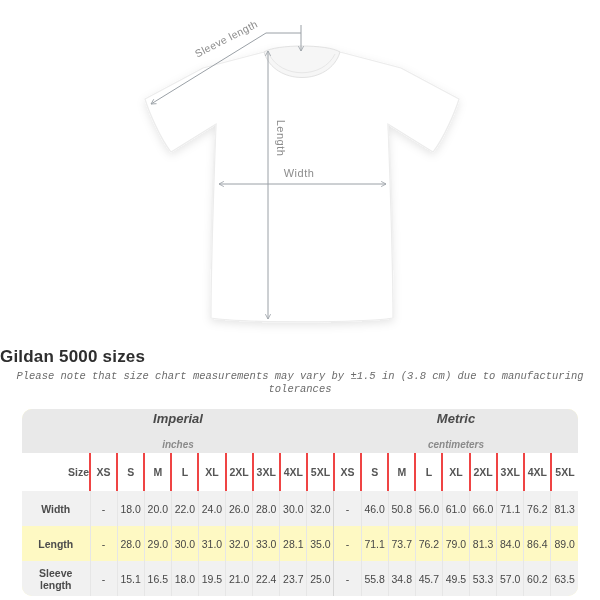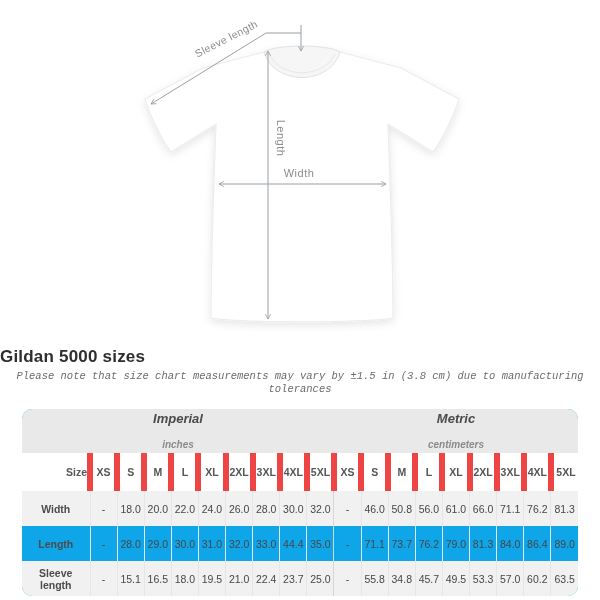--- a/index.html
+++ b/index.html
@@ -15,38 +15,38 @@
     font-size:17px;font-weight:bold;color:#2e2e2e;
     margin:2px 0 0 0;line-height:20px;letter-spacing:.2px;
   }
   .note{
     text-align:center;font-style:italic;font-size:10.5px;color:#6b6b6b;
     margin-top:3px;line-height:13px;font-family:Liberation Mono, monospace;
   }
 
   .table-wrap{
     width:556px;margin:13px auto 0 auto;
-    border-radius:10px;overflow:hidden;background:#0ea5e9;
+    border-radius:10px;overflow:hidden;background:#fef9c3;
   }
   table{
     width:556px;border-collapse:collapse;table-layout:fixed;
     font-size:10.5px;color:#474747;
   }
   col.lbl{width:68px;}
   th,td{padding:0;text-align:center;vertical-align:middle;}
 
   tr.band-row th{
     background:#e9e9e9;height:44px;border:none;
   }
   .band-title{font-size:13px;font-weight:bold;font-style:italic;color:#4a4a4a;line-height:15px;}
   .band-sub{font-size:10px;font-style:italic;color:#8a8a8a;line-height:12px;margin-top:13px;}
 
   tr.size-row th{
     height:38px;font-size:10.5px;font-weight:bold;color:#555555;background:#ffffff;
-    border-left:6px solid #ef4444;
+    border-left:2px solid #ef4444;
   }
   tr.size-row th:first-child{border-left:none;text-align:right;}
   tbody td{
     height:35px;border-left:1px solid #e6e6e6;
   }
   tbody td:first-child{border-left:none;}
   td.sep,th.sep{border-left:1px solid #d6d6d6;}
   tr.stripe td{background:#f1f1f1;}
   td.rowlabel{font-weight:bold;color:#4c4c4c;font-size:10.5px;}
 </style>
@@ -187,21 +187,21 @@
       </tr>
       <tr>
         <td class="rowlabel">Length</td>
         <td>-</td>
         <td>28.0</td>
         <td>29.0</td>
         <td>30.0</td>
         <td>31.0</td>
         <td>32.0</td>
         <td>33.0</td>
-        <td>44.4</td>
+        <td>28.1</td>
         <td>35.0</td>
         <td class="sep">-</td>
         <td>71.1</td>
         <td>73.7</td>
         <td>76.2</td>
         <td>79.0</td>
         <td>81.3</td>
         <td>84.0</td>
         <td>86.4</td>
         <td>89.0</td>

